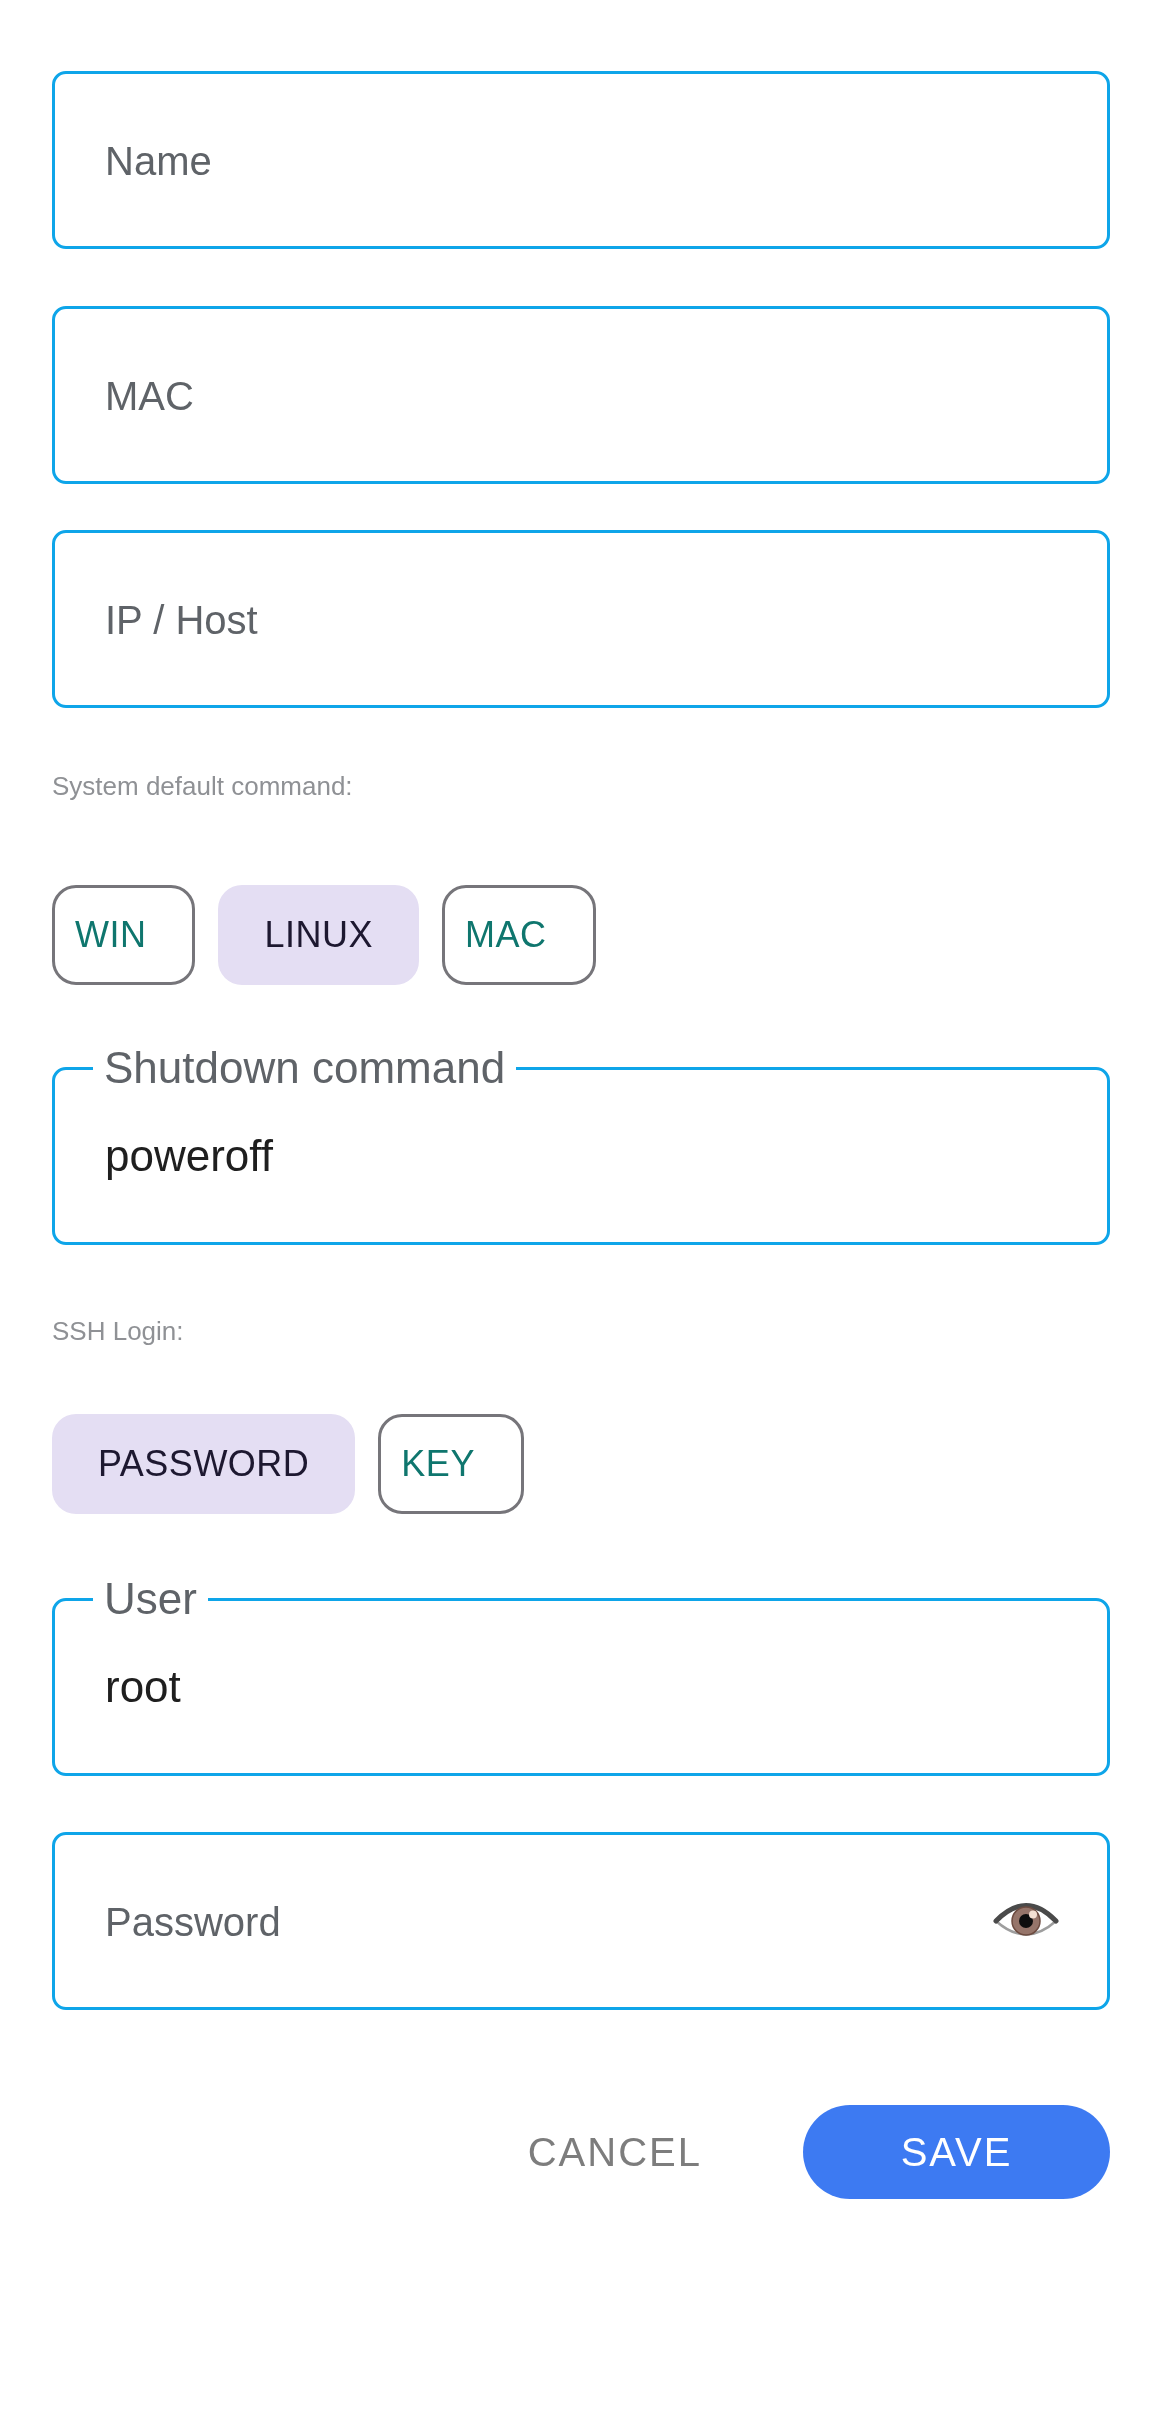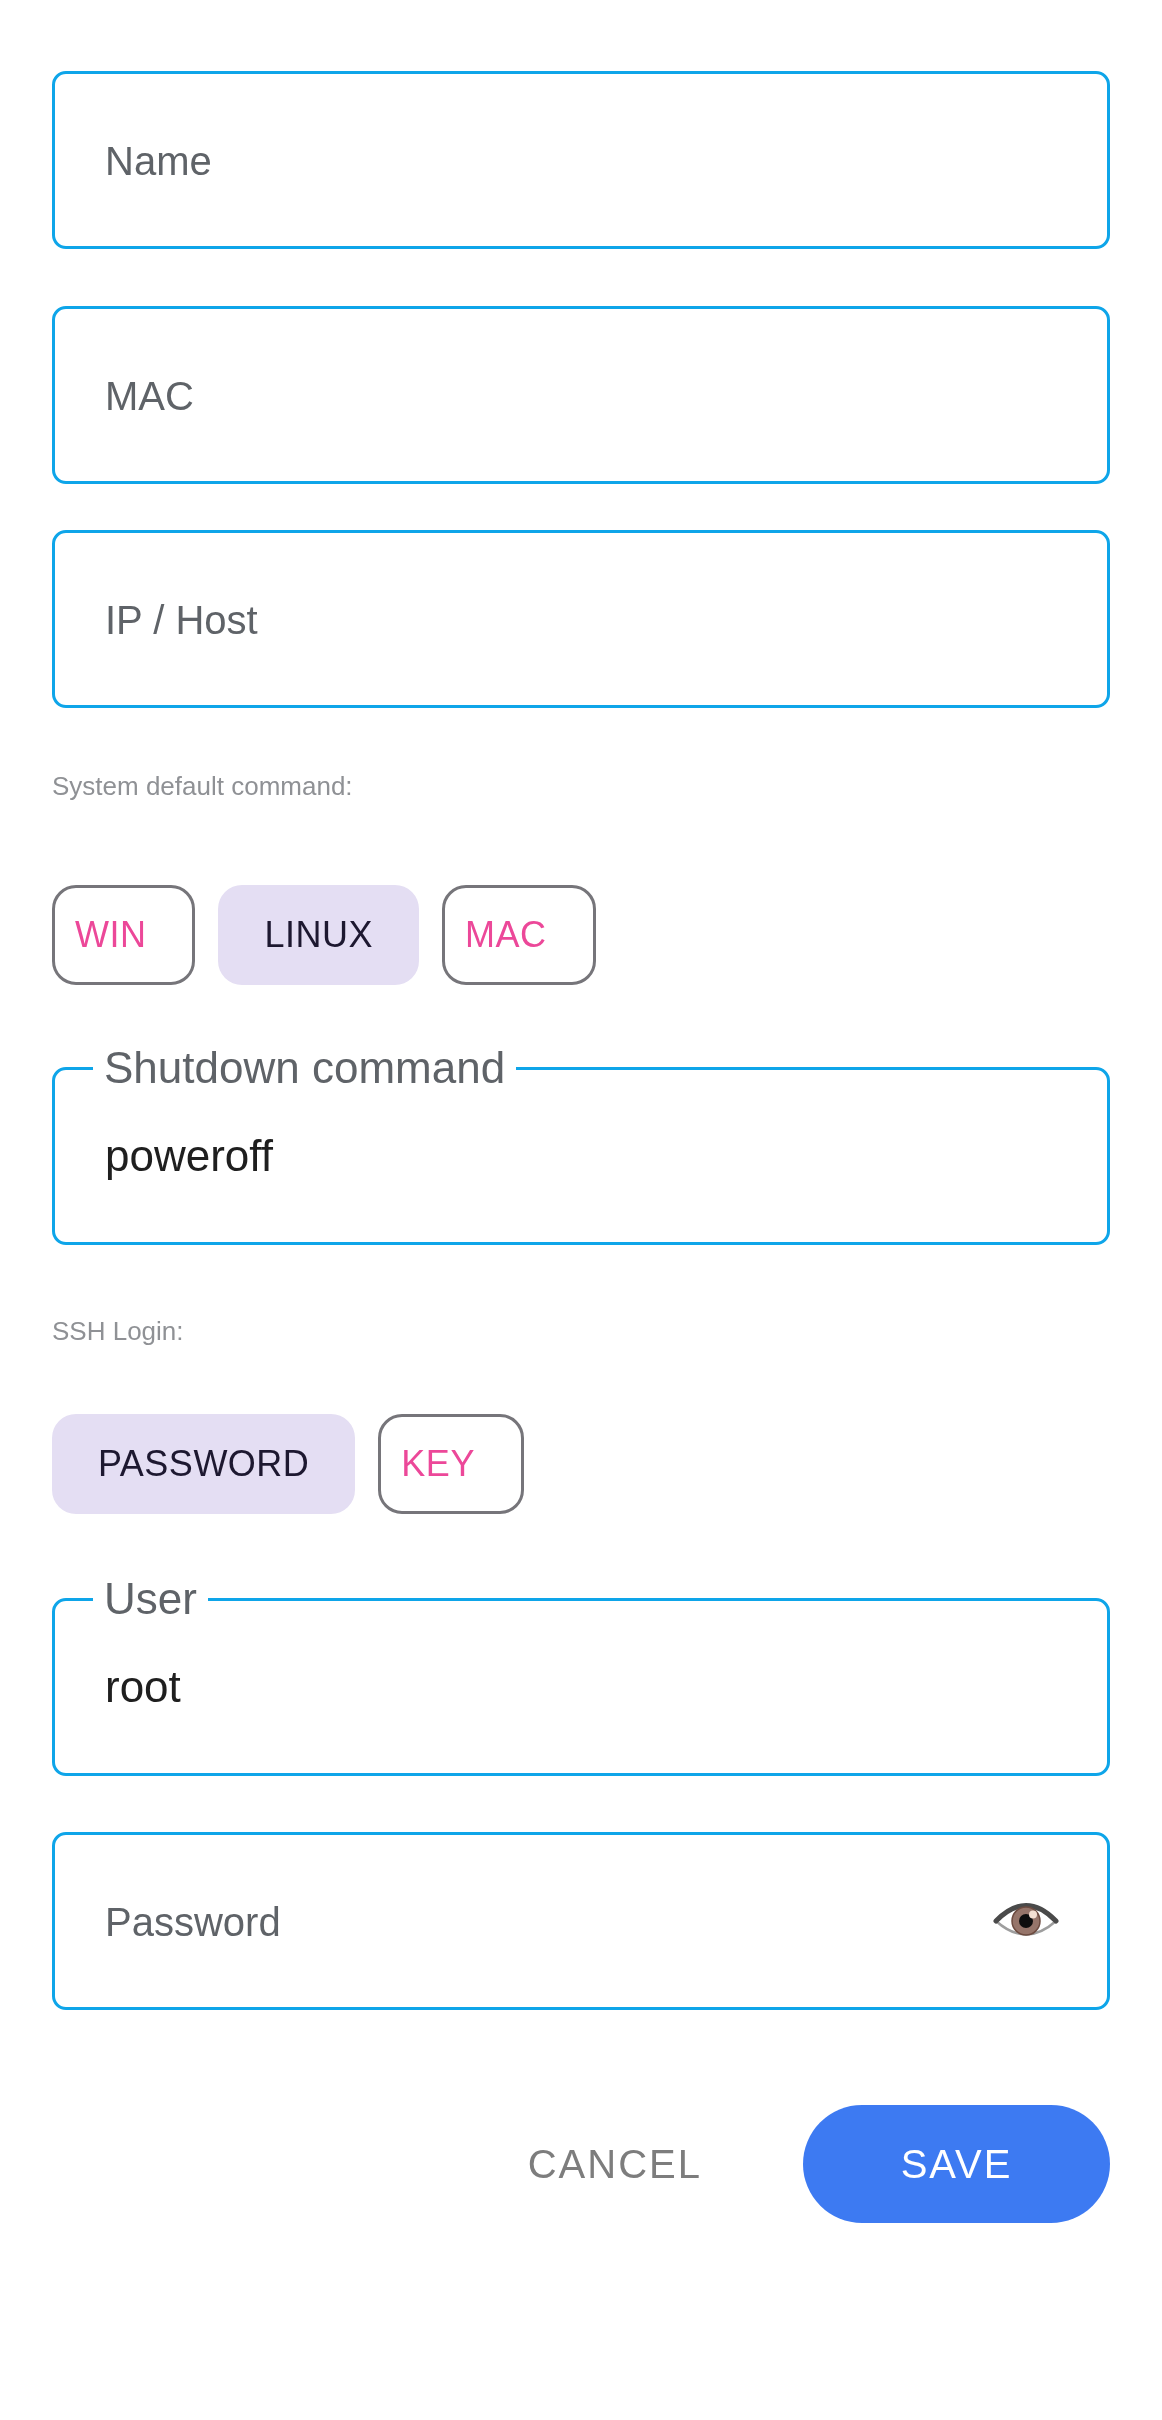--- a/index.html
+++ b/index.html
@@ -88,21 +88,21 @@
     padding: 0 46px;
     display: flex; align-items: center; justify-content: center;
     border-radius: 24px;
     font-family: "Liberation Sans", sans-serif;
     font-size: 36px;
     letter-spacing: 0.5px;
     background: #ffffff;
     border: 3px solid transparent;
     cursor: pointer;
   }
-  .chip.outlined { border-color: #76757A; color: #ec4899; padding-left: 20px; }
+  .chip.outlined { border-color: #76757A; color: #0f766e; padding-left: 20px; }
   .chip.selected { background: #E4DEF3; color: #1D1830; border: none; }
 
   
   .actions {
     margin-top: 95px;
     display: flex;
     justify-content: flex-end;
     align-items: center;
     gap: 43px;
   }
@@ -110,21 +110,21 @@
     border: none; background: none; cursor: pointer;
     font-family: "Liberation Sans", sans-serif;
     font-size: 40px;
     letter-spacing: 2px;
     color: #7D7D7D;
     margin-right: 58px;
     padding: 10px 0;
   }
   .btn-save {
     border: none; cursor: pointer;
-    min-width: 307px; height: 118px;
+    min-width: 307px; height: 94px;
     border-radius: 65px;
     background: #3D7AF2;
     color: #ffffff;
     font-family: "Liberation Sans", sans-serif;
     font-size: 40px;
     letter-spacing: 2px;
     display: flex; align-items: center; justify-content: center;
   }
 </style>
 </head>

